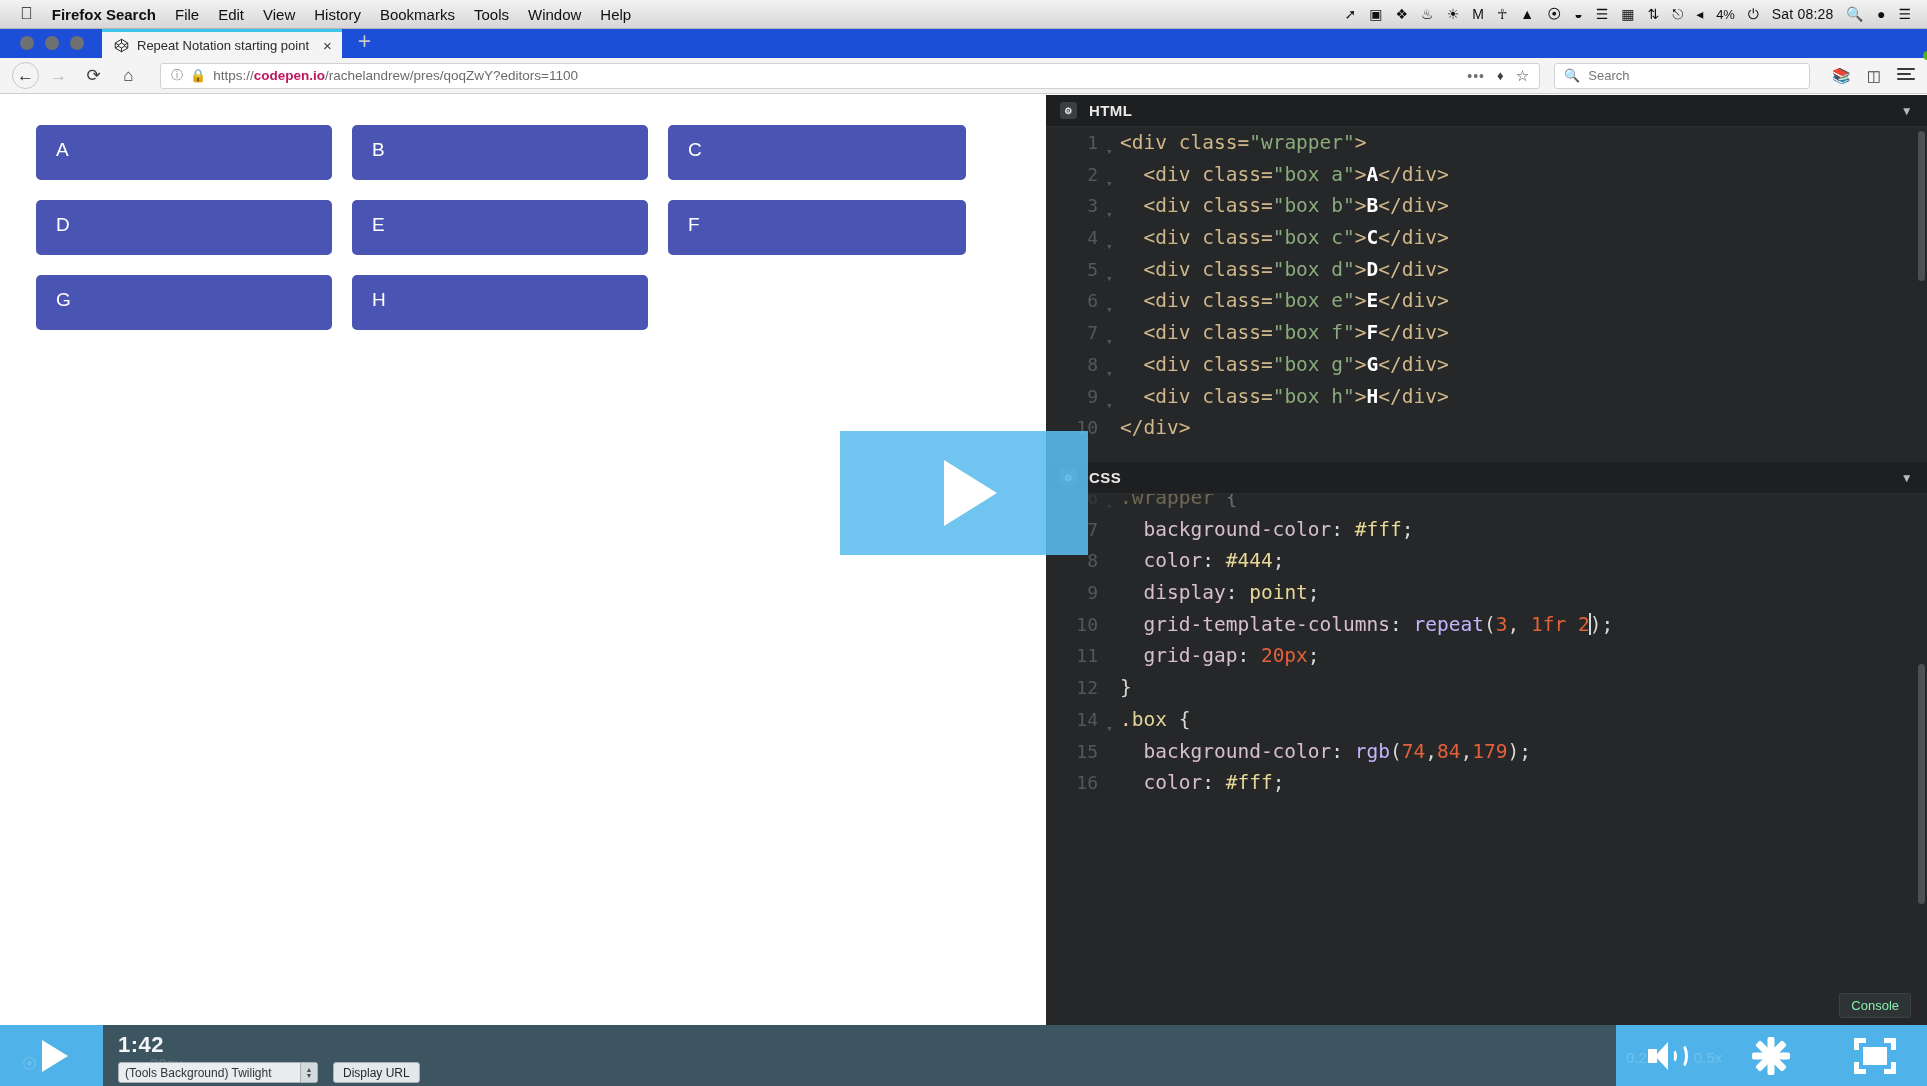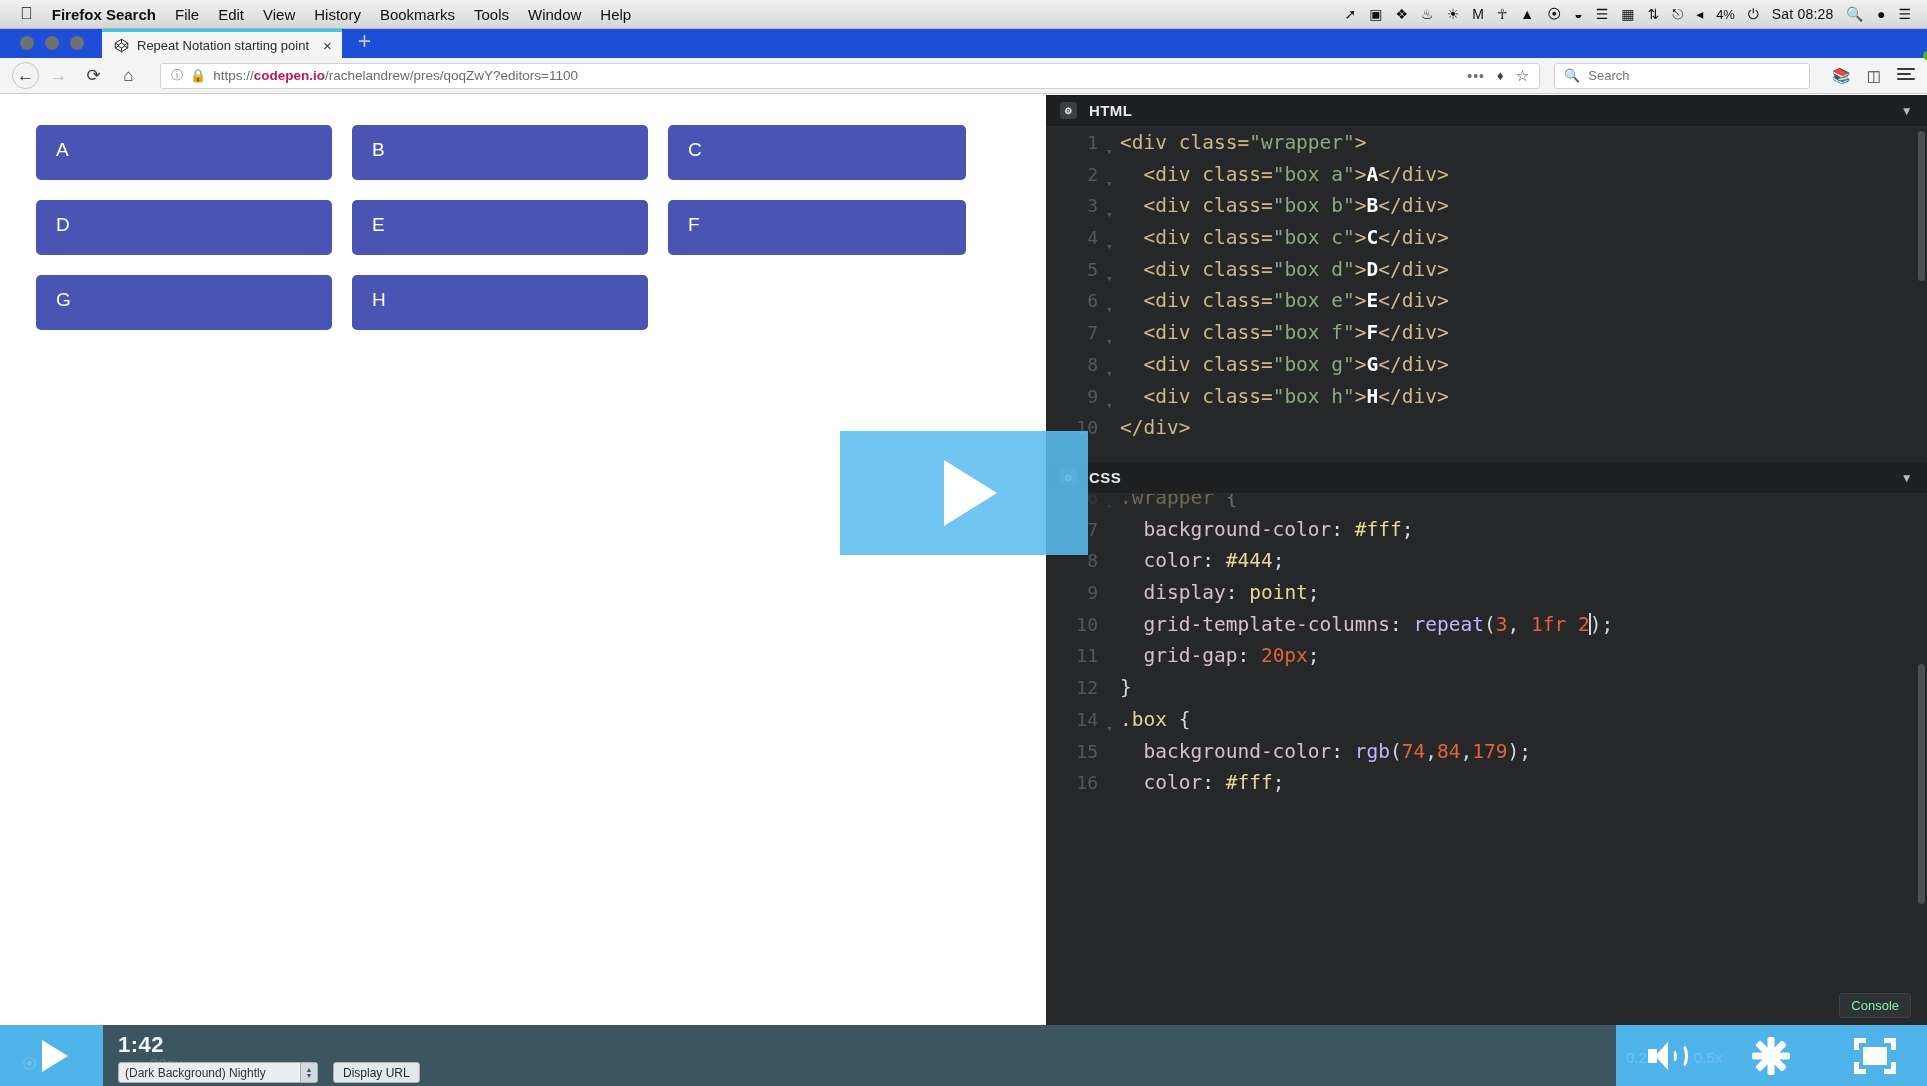--- a/index.html
+++ b/index.html
@@ -413,21 +413,21 @@
   <div class="ctrlbar">
     <div class="ctrl-play">
       <span class="tri"></span>
     </div>
     <span class="ghost" style="left:22px; bottom:14px;">⦿</span>
     <span class="ghost" style="left:150px; bottom:14px;">20px</span>
 
     <div class="ctrl-time">1:42</div>
 
     <div class="theme-select">
-      <span>(Dark Background) Nightly</span>
+      <span>(Tools Background) Twilight</span>
       <span class="arrows">
           <b>▲</b>
           <b>▼</b>
         </span>
     </div>
 
     <div class="display-url">Display URL</div>
 
     <div class="ctrl-right">
       <span class="ghost" style="left:10px; top:24px;">0.25x</span>

